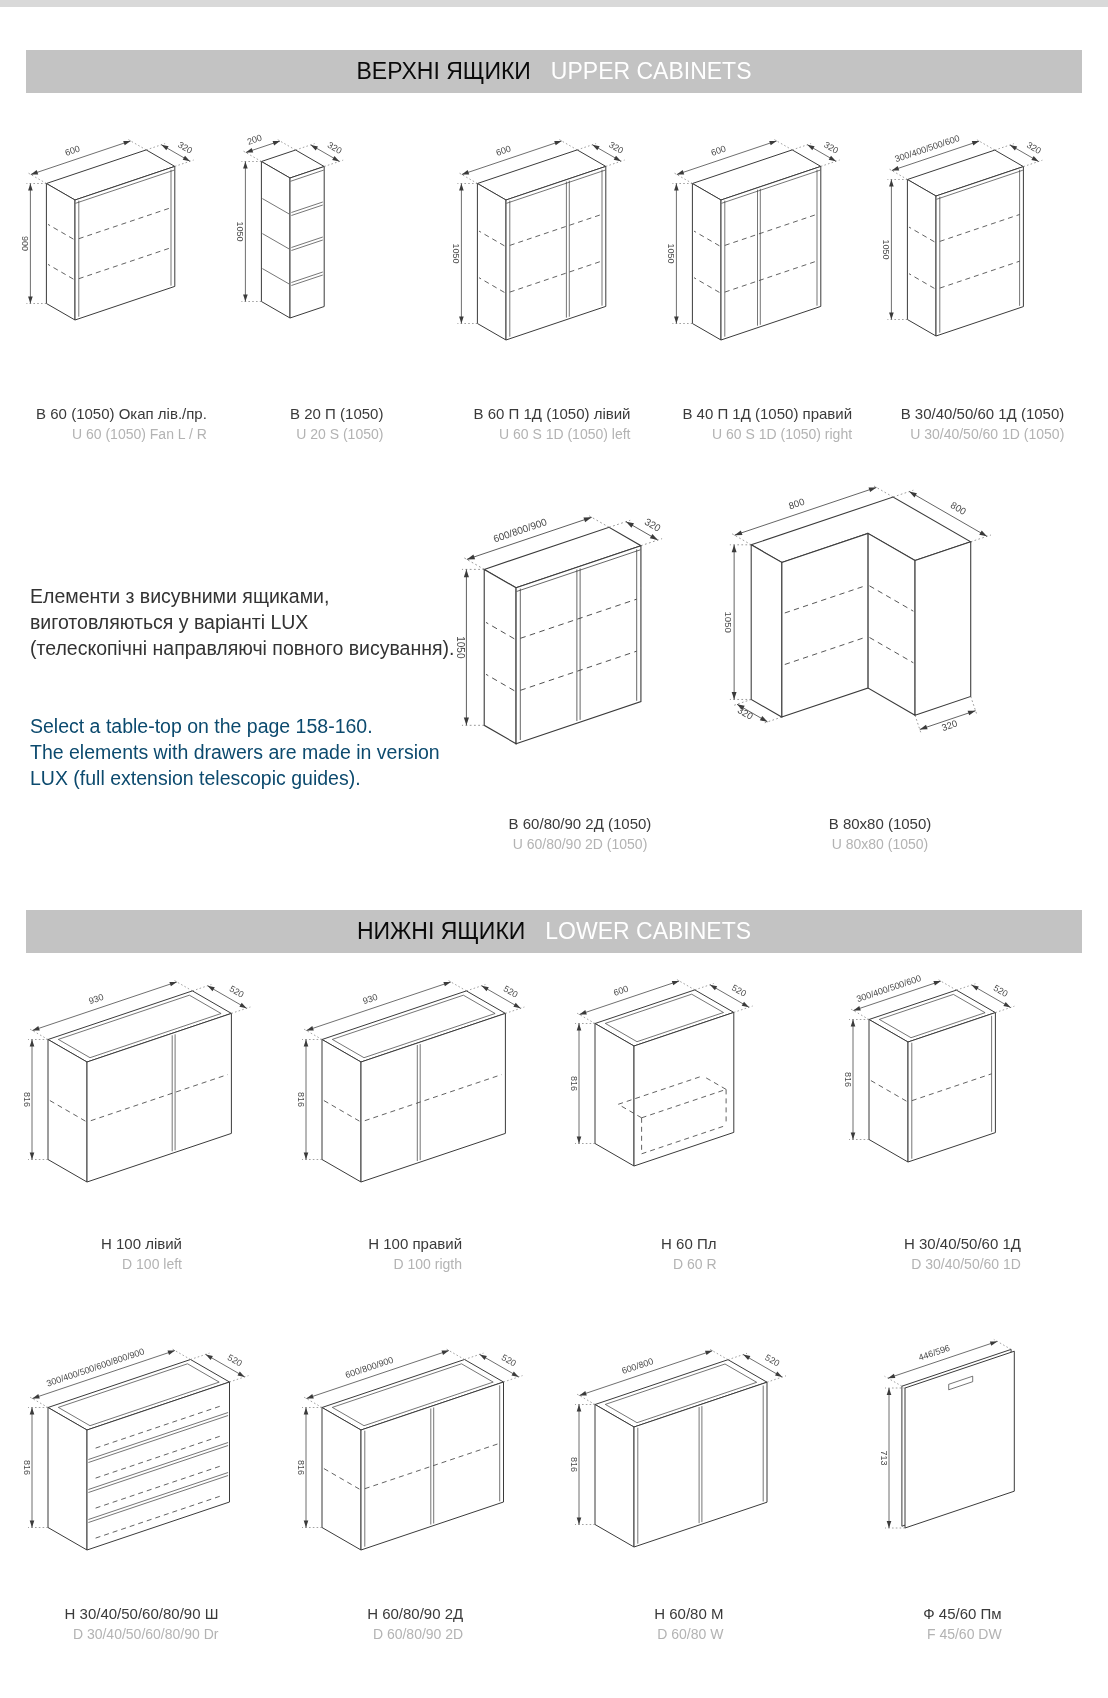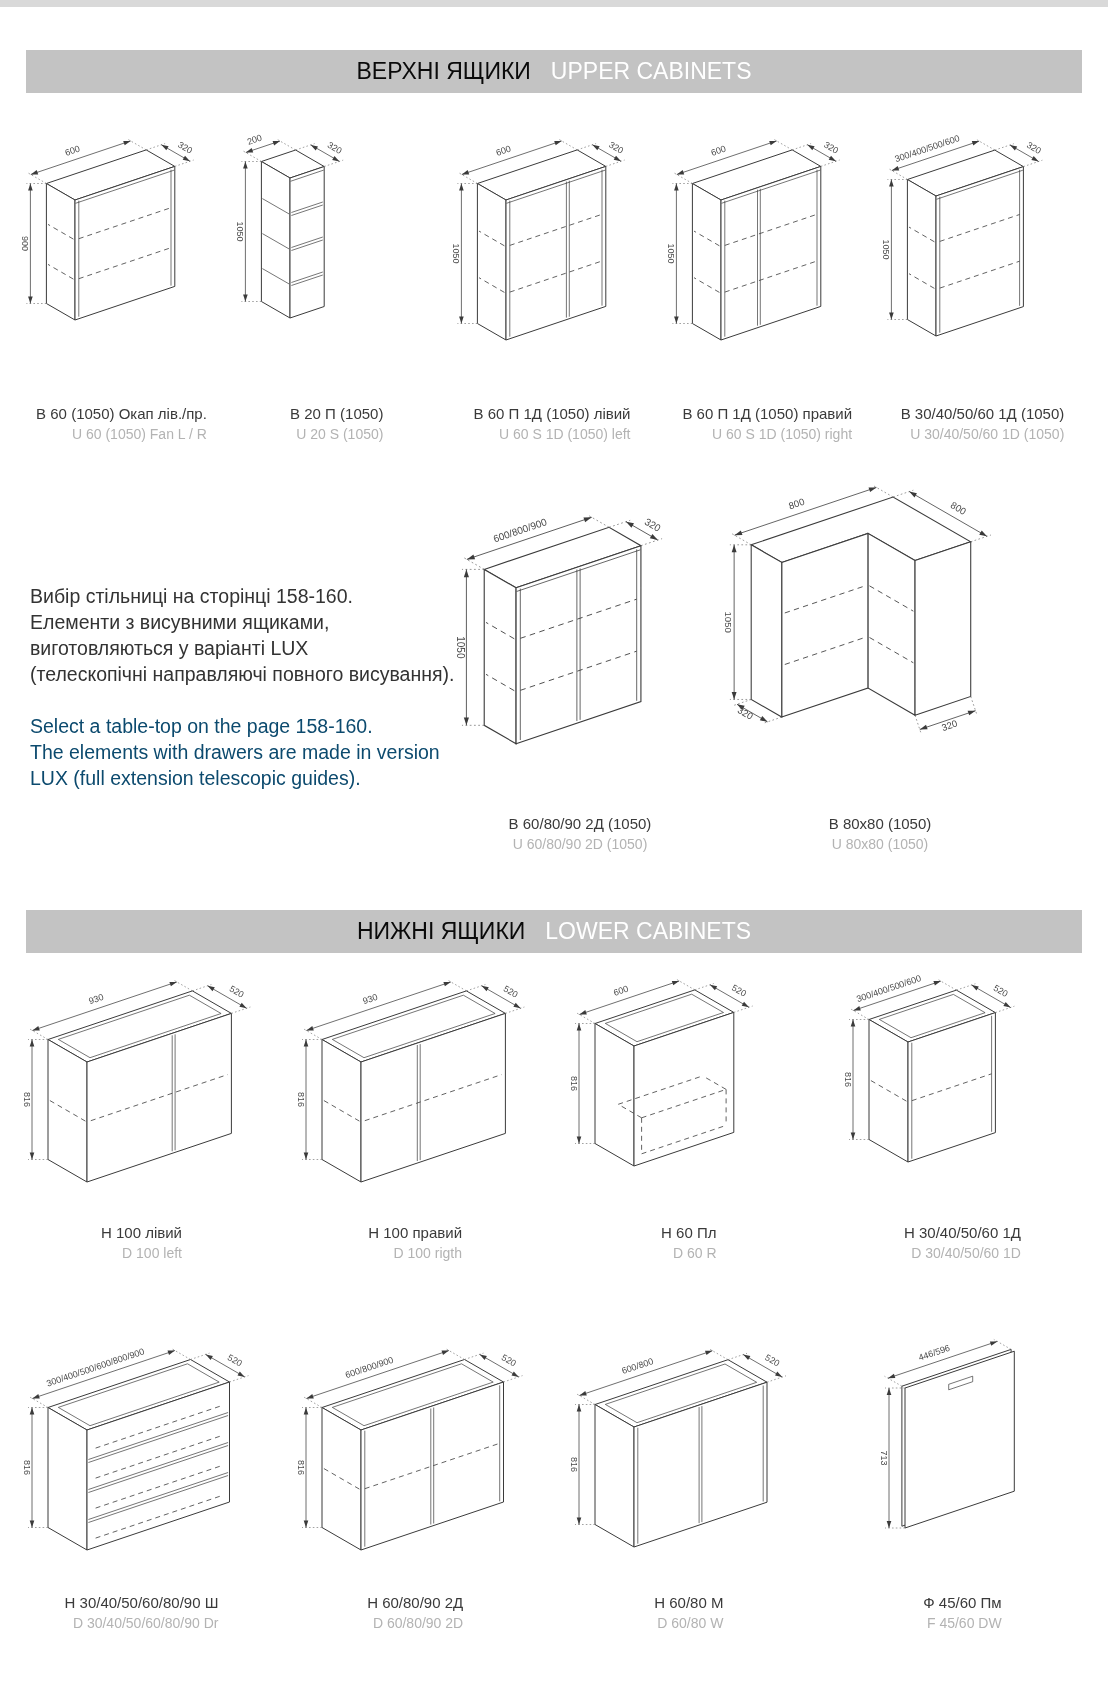--- a/index.html
+++ b/index.html
@@ -10,21 +10,21 @@
        display:flex;align-items:center;justify-content:center;font-size:23px;}
   .bar1{top:50px}.bar2{top:910px}
   .bar-uk{color:#0a0a0a;margin-right:20px;}
   .bar-en{color:#ffffff;text-align:right;}
   .row{position:absolute;left:14px;right:18px;display:flex;justify-content:space-between;}
   .row1{top:118px}.row2{top:960px}.row3{top:1330px}
   figure.cab{margin:0;display:flex;flex-direction:column;align-items:center;}
   .draw{display:block;}
   .cap{text-align:right;}
   .row1 .cap{margin-top:42px;}
-  .row2 .cap,.row3 .cap{margin-top:24px;}
+  .row2 .cap,.row3 .cap{margin-top:35px;}
   .cap-uk{font-size:15px;color:#3a3a3a;margin-bottom:4px;white-space:nowrap;}
   .cap-en{font-size:14px;color:#b3b3b3;white-space:nowrap;}
   .info-uk{position:absolute;left:30px;top:583px;font-size:19.5px;color:#333;line-height:26px;}
   .info-en{position:absolute;left:30px;top:701px;font-size:19.5px;color:#0c4a6e;line-height:26px;margin-top:12px;}
   .mid-svg1{position:absolute;left:448px;top:492px;}
   .mid-svg2{position:absolute;left:700px;top:468px;}
   .mcap{position:absolute;text-align:center;}
   .mcap1{left:440px;top:815px;width:280px;}
   .mcap2{left:735px;top:815px;width:290px;}
   svg text{font-family:"Liberation Sans",sans-serif;}
@@ -181,21 +181,21 @@
           <polygon points="176,43.3 168.7,41.8 171,37.8" fill="#3b3b3b" stroke="none"></polygon>
           <text transform="translate(169.7,32.3) rotate(30)" text-anchor="middle" font-size="9" fill="#4a4a4a">320</text>
           <line x1="32.4" y1="65.5" x2="12.4" y2="65.5" fill="none" stroke="#7a7a7a" stroke-width="0.7" stroke-dasharray="1.6,2.2"></line>
           <line x1="32.4" y1="205.5" x2="12.4" y2="205.5" fill="none" stroke="#7a7a7a" stroke-width="0.7" stroke-dasharray="1.6,2.2"></line>
           <line x1="16.4" y1="65.5" x2="16.4" y2="205.5" fill="none" stroke="#4a4a4a" stroke-width="0.8"></line>
           <polygon points="16.4,65.5 14.1,72.5 18.7,72.5" fill="#3b3b3b" stroke="none"></polygon>
           <polygon points="16.4,205.5 14.1,198.5 18.7,198.5" fill="#3b3b3b" stroke="none"></polygon>
           <text transform="translate(7.9,135.5) rotate(90)" text-anchor="middle" font-size="9" fill="#4a4a4a">1050</text>
         </svg>
       <figcaption class="cap">
-        <div class="cap-uk">В 60 П 1Д (1050) правий</div>
+        <div class="cap-uk">В 40 П 1Д (1050) правий</div>
         <div class="cap-en">U 60 S 1D (1050) right</div>
       </figcaption>
     </figure>
     <figure class="cab">
       <svg class="draw" viewBox="0 0 215 245" width="215" height="245">
           <polygon points="32.4,61.5 119.8,32.1 148.4,48.6 61,78" fill="#fff" stroke="#3b3b3b" stroke-width="1"></polygon>
           <polygon points="32.4,61.5 61,78 61,218 32.4,201.5" fill="#fff" stroke="#3b3b3b" stroke-width="1"></polygon>
           <polygon points="61,78 148.4,48.6 148.4,188.6 61,218" fill="#fff" stroke="#3b3b3b" stroke-width="1"></polygon>
           <line x1="61.5" y1="81.3" x2="147.9" y2="52.2" fill="none" stroke="#3b3b3b" stroke-width="0.7"></line>
           <line x1="64.8" y1="78.7" x2="64.8" y2="214.7" fill="none" stroke="#3b3b3b" stroke-width="0.7"></line>
@@ -225,21 +225,20 @@
         </svg>
       <figcaption class="cap">
         <div class="cap-uk">В 30/40/50/60 1Д (1050)</div>
         <div class="cap-en">U 30/40/50/60 1D (1050)</div>
       </figcaption>
     </figure>
   </div>
 
   <section class="mid">
     <div class="info-uk">
-      <div>Вибір стільниці на сторінці 158-160.</div>
       <div>Елементи з висувними ящиками,</div>
       <div>виготовляються у варіанті LUX</div>
       <div>(телескопічні направляючі повного висування).</div>
     </div>
     <div class="info-en">
       <div>Select a table-top on the page 158-160.</div>
       <div>The elements with drawers are made in version</div>
       <div>LUX (full extension telescopic guides).</div>
     </div>
     <svg class="draw mid-svg1" viewBox="0 0 235 255" width="262" height="284">

